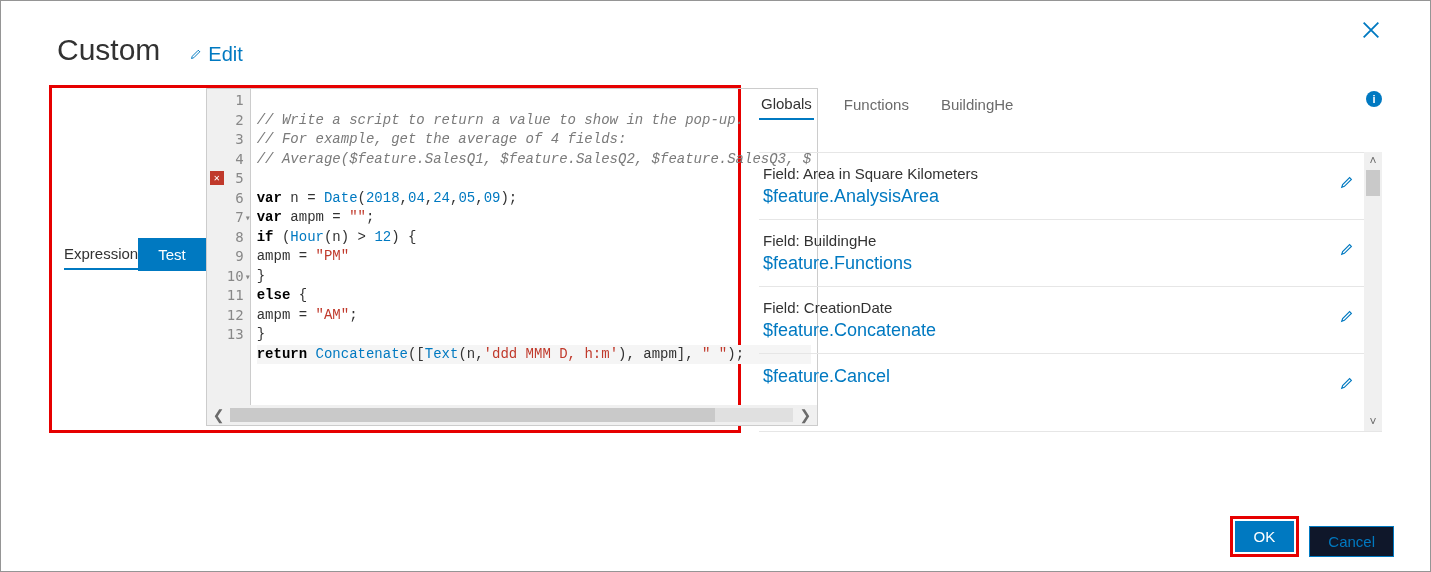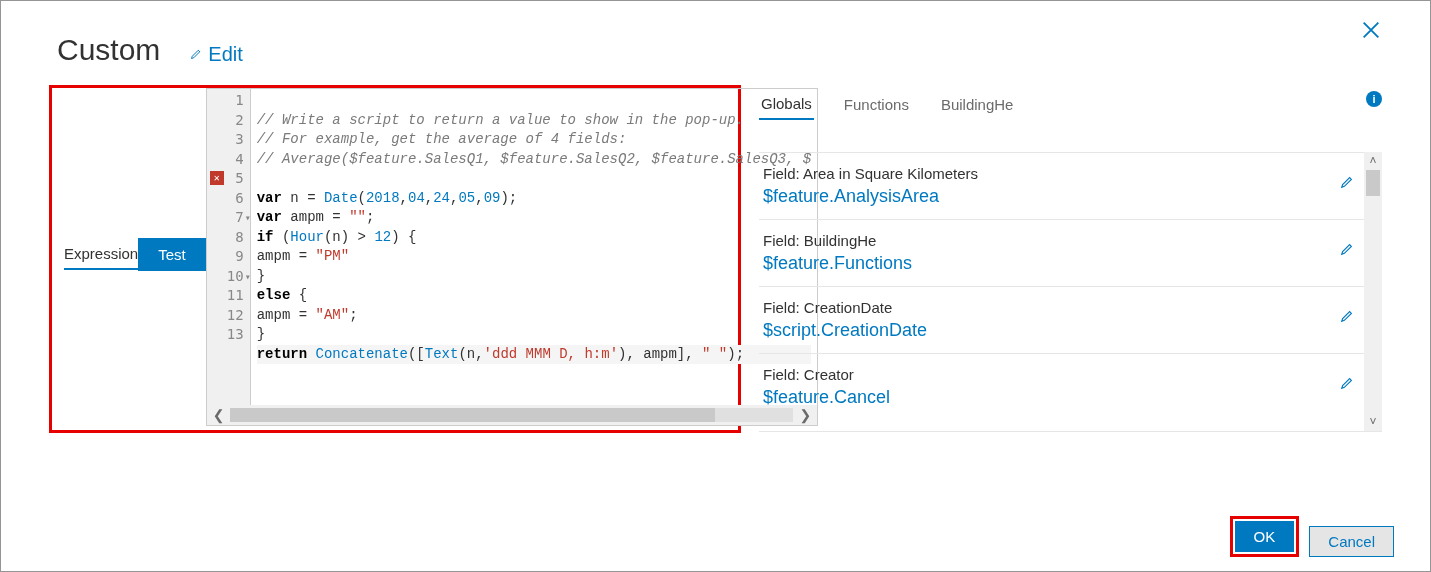--- a/index.html
+++ b/index.html
@@ -271,21 +271,21 @@
     font-size: 15px;
     padding: 6px 18px;
     cursor: pointer;
   }
   .btn-primary {
     background: #0079c1;
     color: #fff;
     border: 1px solid #0079c1;
   }
   .btn-secondary {
-    background: #e5e5e5;
+    background: #0f172a;
     color: #0079c1;
     border: 1px solid #0079c1;
   }
 </style>
 </head>
 <body>
 
 <div class="dialog">
 
   <div class="close-x">
@@ -372,27 +372,26 @@
         </div>
         <div class="global-item">
           <div class="label">Field: BuildingHe</div>
           <div class="token">$feature.Functions</div>
           <span class="pencil"><svg viewBox="0 0 16 16">
                 <path d="M2 14 L3 11 L11 3 L13 5 L5 13 Z" stroke="#0079c1" stroke-width="1.3" fill="none"></path>
               </svg></span>
         </div>
         <div class="global-item">
           <div class="label">Field: CreationDate</div>
-          <div class="token">$script.CreationDate</div>
+          <div class="token">$feature.Concatenate</div>
           <span class="pencil"><svg viewBox="0 0 16 16">
                 <path d="M2 14 L3 11 L11 3 L13 5 L5 13 Z" stroke="#0079c1" stroke-width="1.3" fill="none"></path>
               </svg></span>
         </div>
         <div class="global-item">
-          <div class="label">Field: Creator</div>
           <div class="token">$feature.Cancel</div>
           <span class="pencil"><svg viewBox="0 0 16 16">
                 <path d="M2 14 L3 11 L11 3 L13 5 L5 13 Z" stroke="#0079c1" stroke-width="1.3" fill="none"></path>
               </svg></span>
         </div>
 
         <div class="vscroll">
           <span class="arrow">˄</span>
           <div class="vscroll-track">
               <div class="vscroll-thumb"></div>

